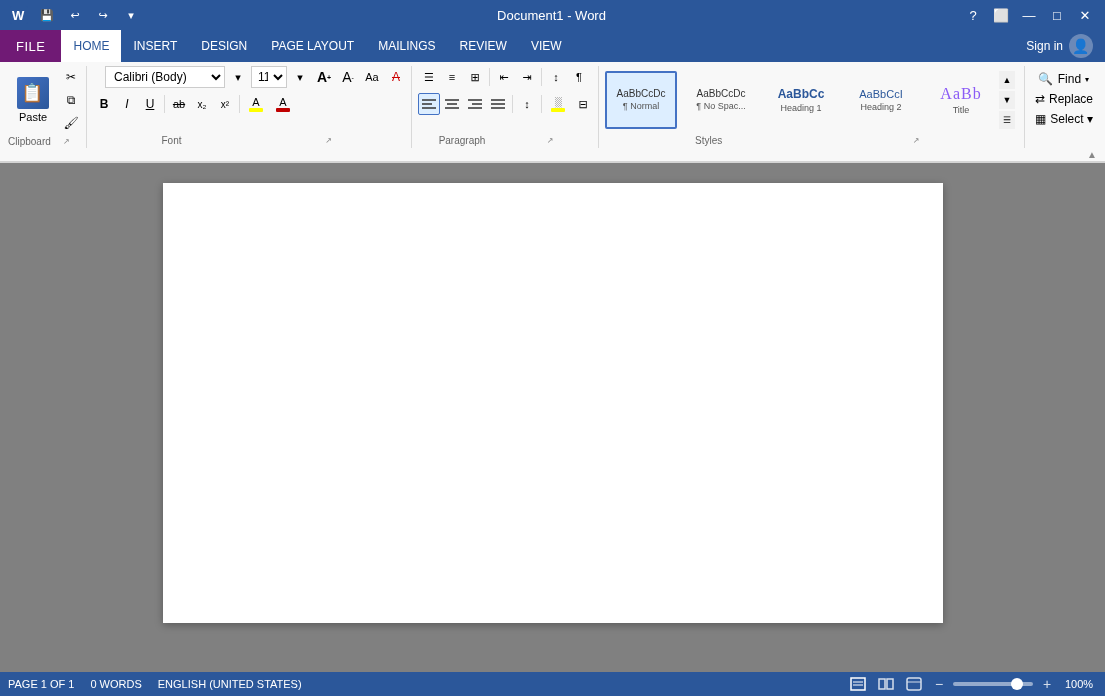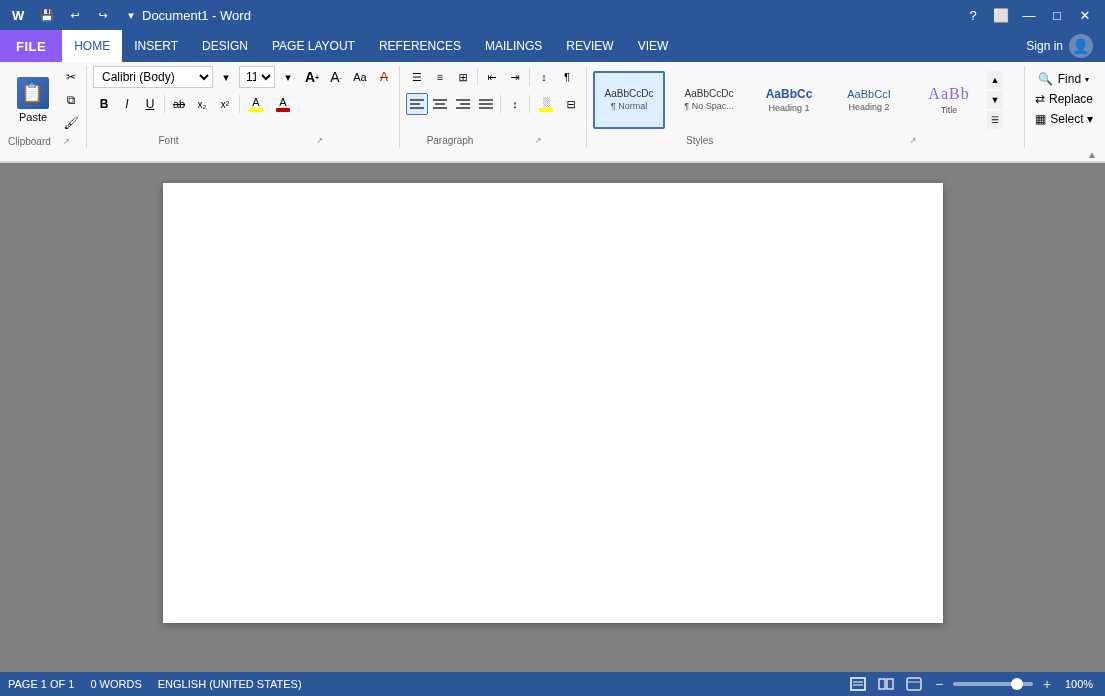--- a/index.html
+++ b/index.html
@@ -9,21 +9,21 @@
     #title-bar {
       background: #2b579a;
       height: 30px;
       display: flex;
       align-items: center;
       justify-content: space-between;
       padding: 0 8px;
       color: white;
     }
     #title-bar-left { display: flex; align-items: center; gap: 6px; }
-    #title-bar-center { flex: 1; text-align: left; font-size: 13px; }
+    #title-bar-center { flex: 1; text-align: center; font-size: 13px; }
     #title-bar-right { display: flex; align-items: center; gap: 4px; }
     .title-btn {
       width: 24px; height: 24px;
       display: flex; align-items: center; justify-content: center;
       color: white; font-size: 13px; cursor: pointer;
       border-radius: 2px;
     }
     .quick-access-btn {
       width: 22px; height: 22px;
       display: flex; align-items: center; justify-content: center;
@@ -31,25 +31,25 @@
     }
     
     
     #menu-bar {
       background: #2b579a;
       height: 32px;
       display: flex;
       align-items: stretch;
     }
     .file-btn {
-      background: #8b5cf6;
+      background: #701a75;
       color: white;
       padding: 16px 16px;
       font-size: 13px;
-      font-weight: 700;
+      font-weight: 400;
       display: flex; align-items: center;
       cursor: pointer;
       letter-spacing: 0.5px;
     }
     .menu-item {
       color: white;
       padding: 0 12px;
       font-size: 12px;
       display: flex; align-items: center;
       cursor: pointer;
@@ -133,21 +133,21 @@
       gap: 1px;
     }
     .small-clipboard-btn {
       width: 22px; height: 22px;
       display: flex; align-items: center; justify-content: center;
       font-size: 12px; cursor: pointer; border-radius: 2px;
     }
     
     
     .font-controls-row {
-      display: flex; align-items: center; gap: 2px; margin-bottom: 2px;
+      display: flex; align-items: center; gap: 2px; margin-bottom: 2px; margin-left: 12px;
     }
     .font-name-select {
       width: 120px; height: 22px;
       border: 1px solid #ccc;
       font-size: 12px;
       padding: 0 4px;
       background: white;
       cursor: pointer;
     }
     .font-size-select {
@@ -325,21 +325,20 @@
     <div class="title-btn close">✕</div>
   </div>
 </div>
 
 <div id="menu-bar">
   <div class="file-btn">FILE</div>
   <div class="menu-item active">HOME</div>
   <div class="menu-item">INSERT</div>
   <div class="menu-item">DESIGN</div>
   <div class="menu-item">PAGE LAYOUT</div>
-  <div class="menu-item">REFERENCES</div>
   <div class="menu-item">MAILINGS</div>
   <div class="menu-item">REVIEW</div>
   <div class="menu-item">VIEW</div>
   <div id="sign-in">
     <span>Sign in</span>
     <div style="width:24px;height:24px;background:rgba(255,255,255,0.3);border-radius:50%;display:flex;align-items:center;justify-content:center;font-size:14px;">👤</div>
   </div>
 </div>
 
 <div id="ribbon">

